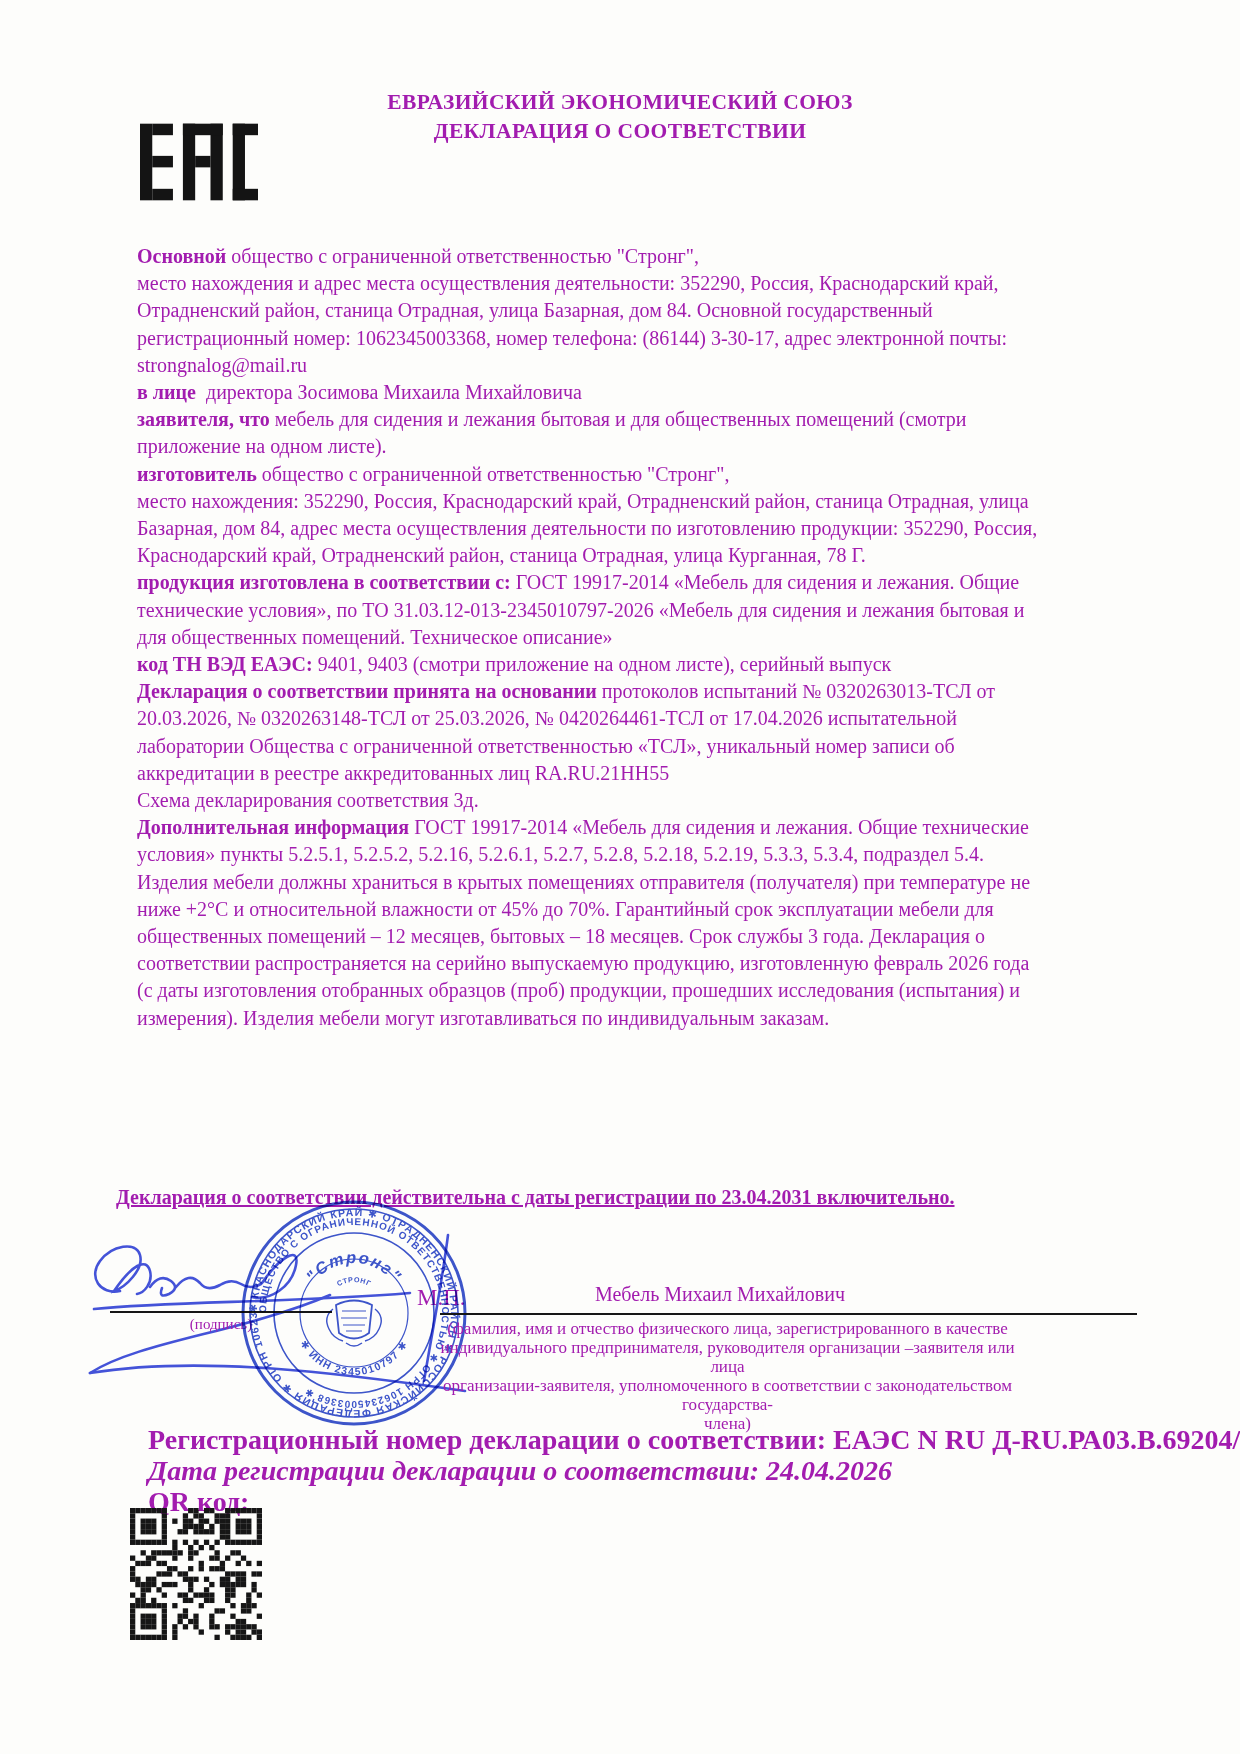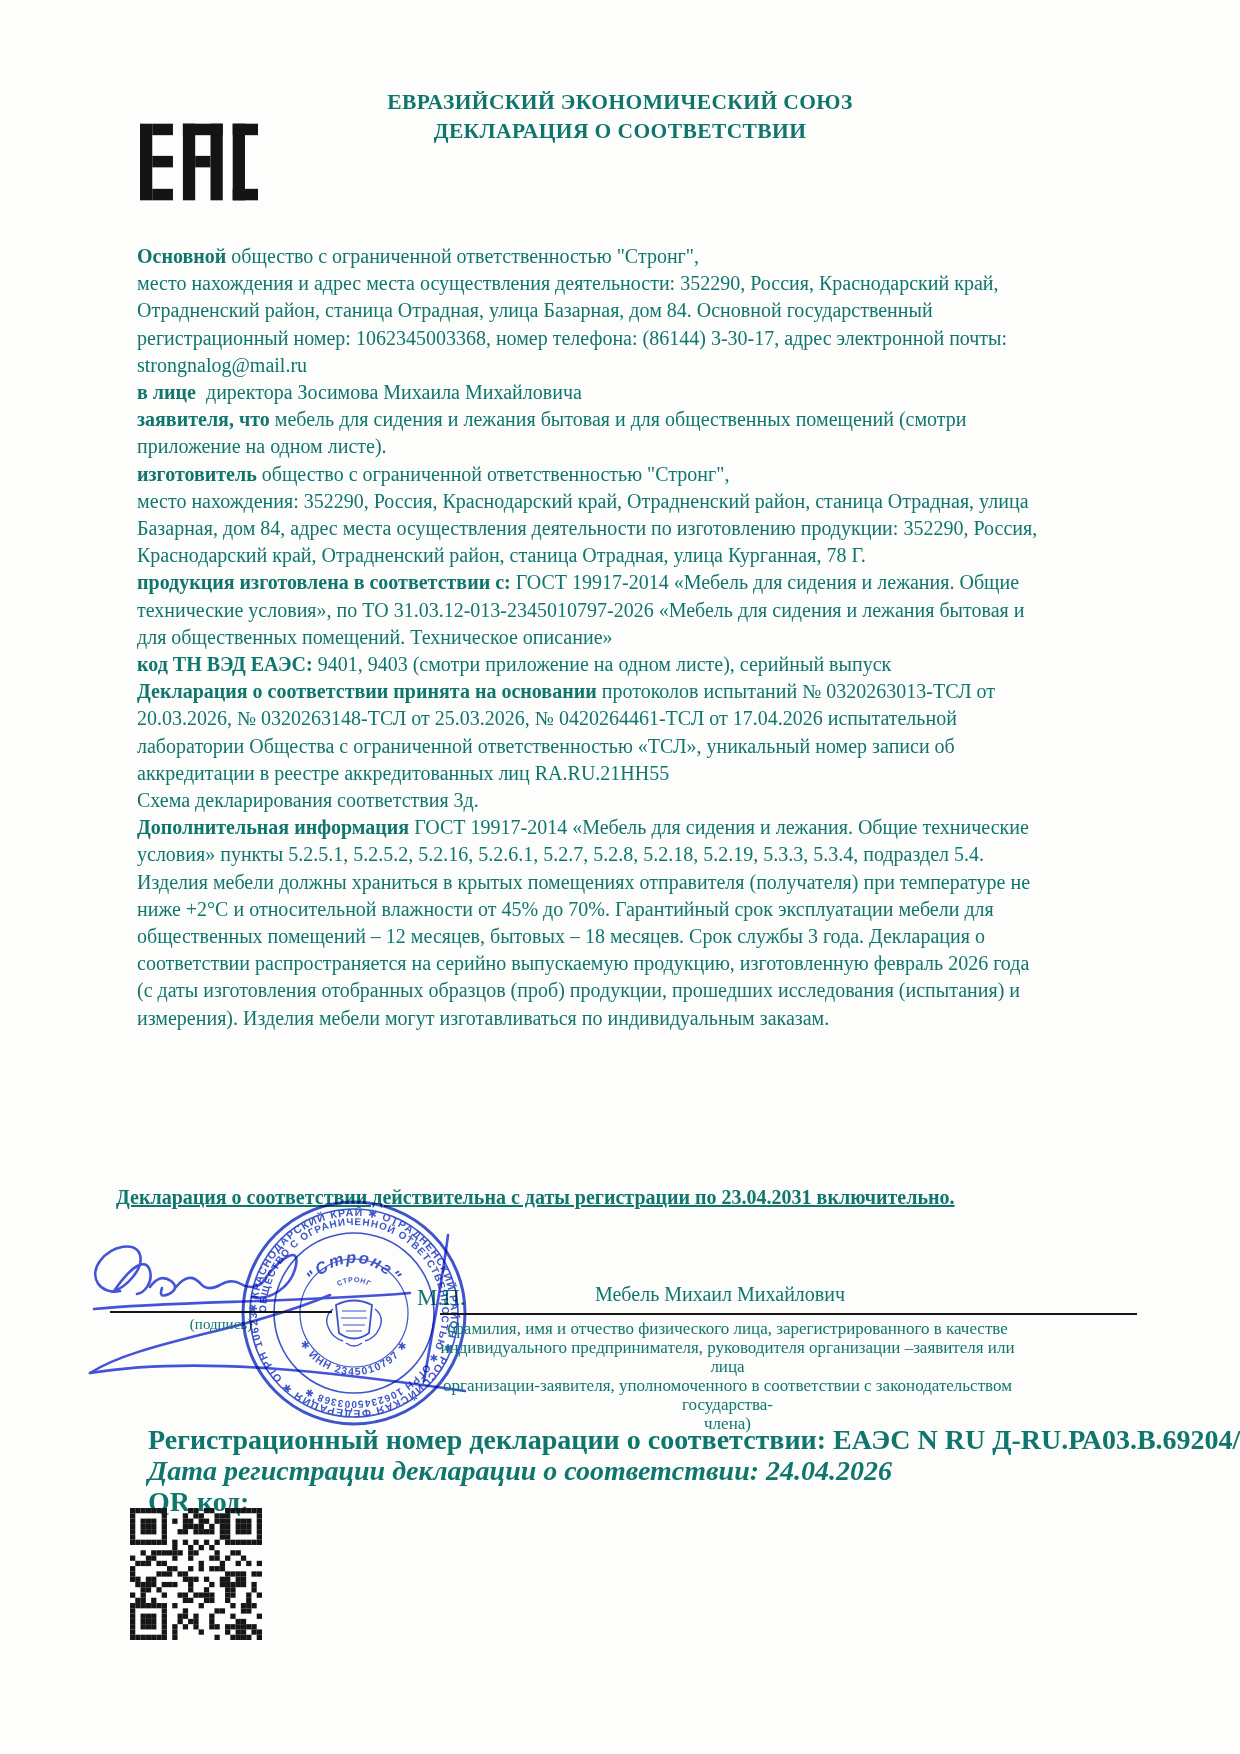--- a/index.html
+++ b/index.html
@@ -1,19 +1,19 @@
 <!DOCTYPE html>
 <html><head>
 <meta charset="utf-8">
 <style>
   html,body{margin:0;padding:0;background:#e8e8e8;}
   .page{
     position:relative;width:1240px;height:1754px;margin:0 auto;
     background:#fdfdfb;overflow:hidden;
-    font-family:"Liberation Serif","DejaVu Serif",serif;color:#0f766e;
+    font-family:"Liberation Serif","DejaVu Serif",serif;color:#a21caf;
   }
   
   .eac-logo{position:absolute;left:140px;top:112px;width:118px;height:100px;}
   
   .doc-header{
     position:absolute;left:190px;top:88px;width:860px;text-align:center;
     font-weight:bold;font-size:21.5px;line-height:29px;letter-spacing:.4px;
   }
   
   .body-text{

